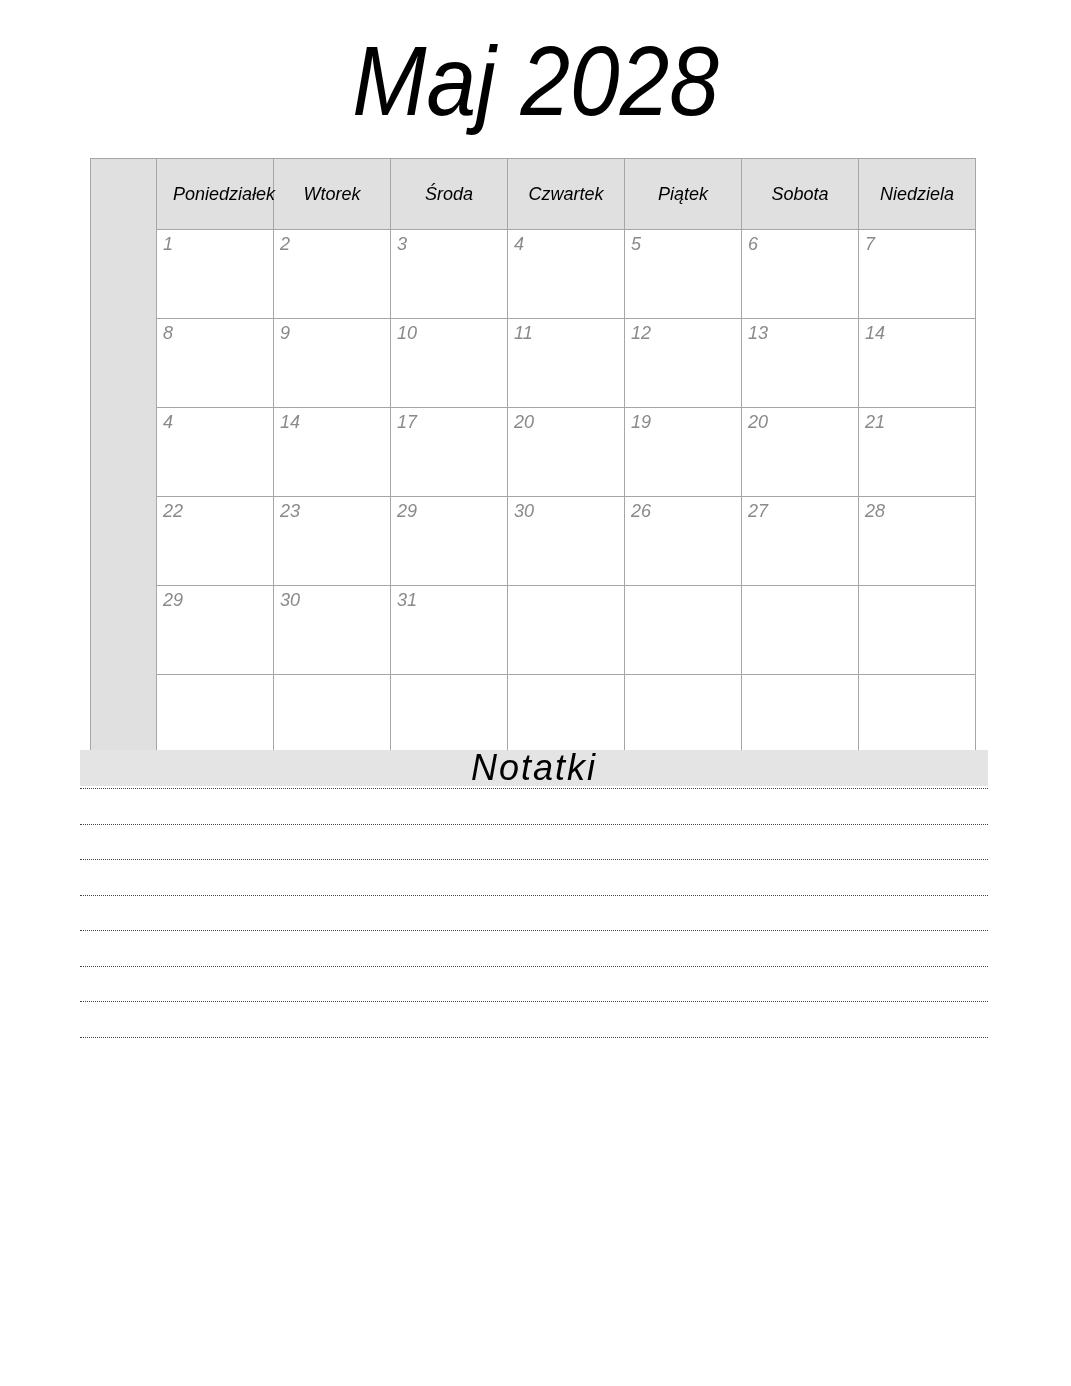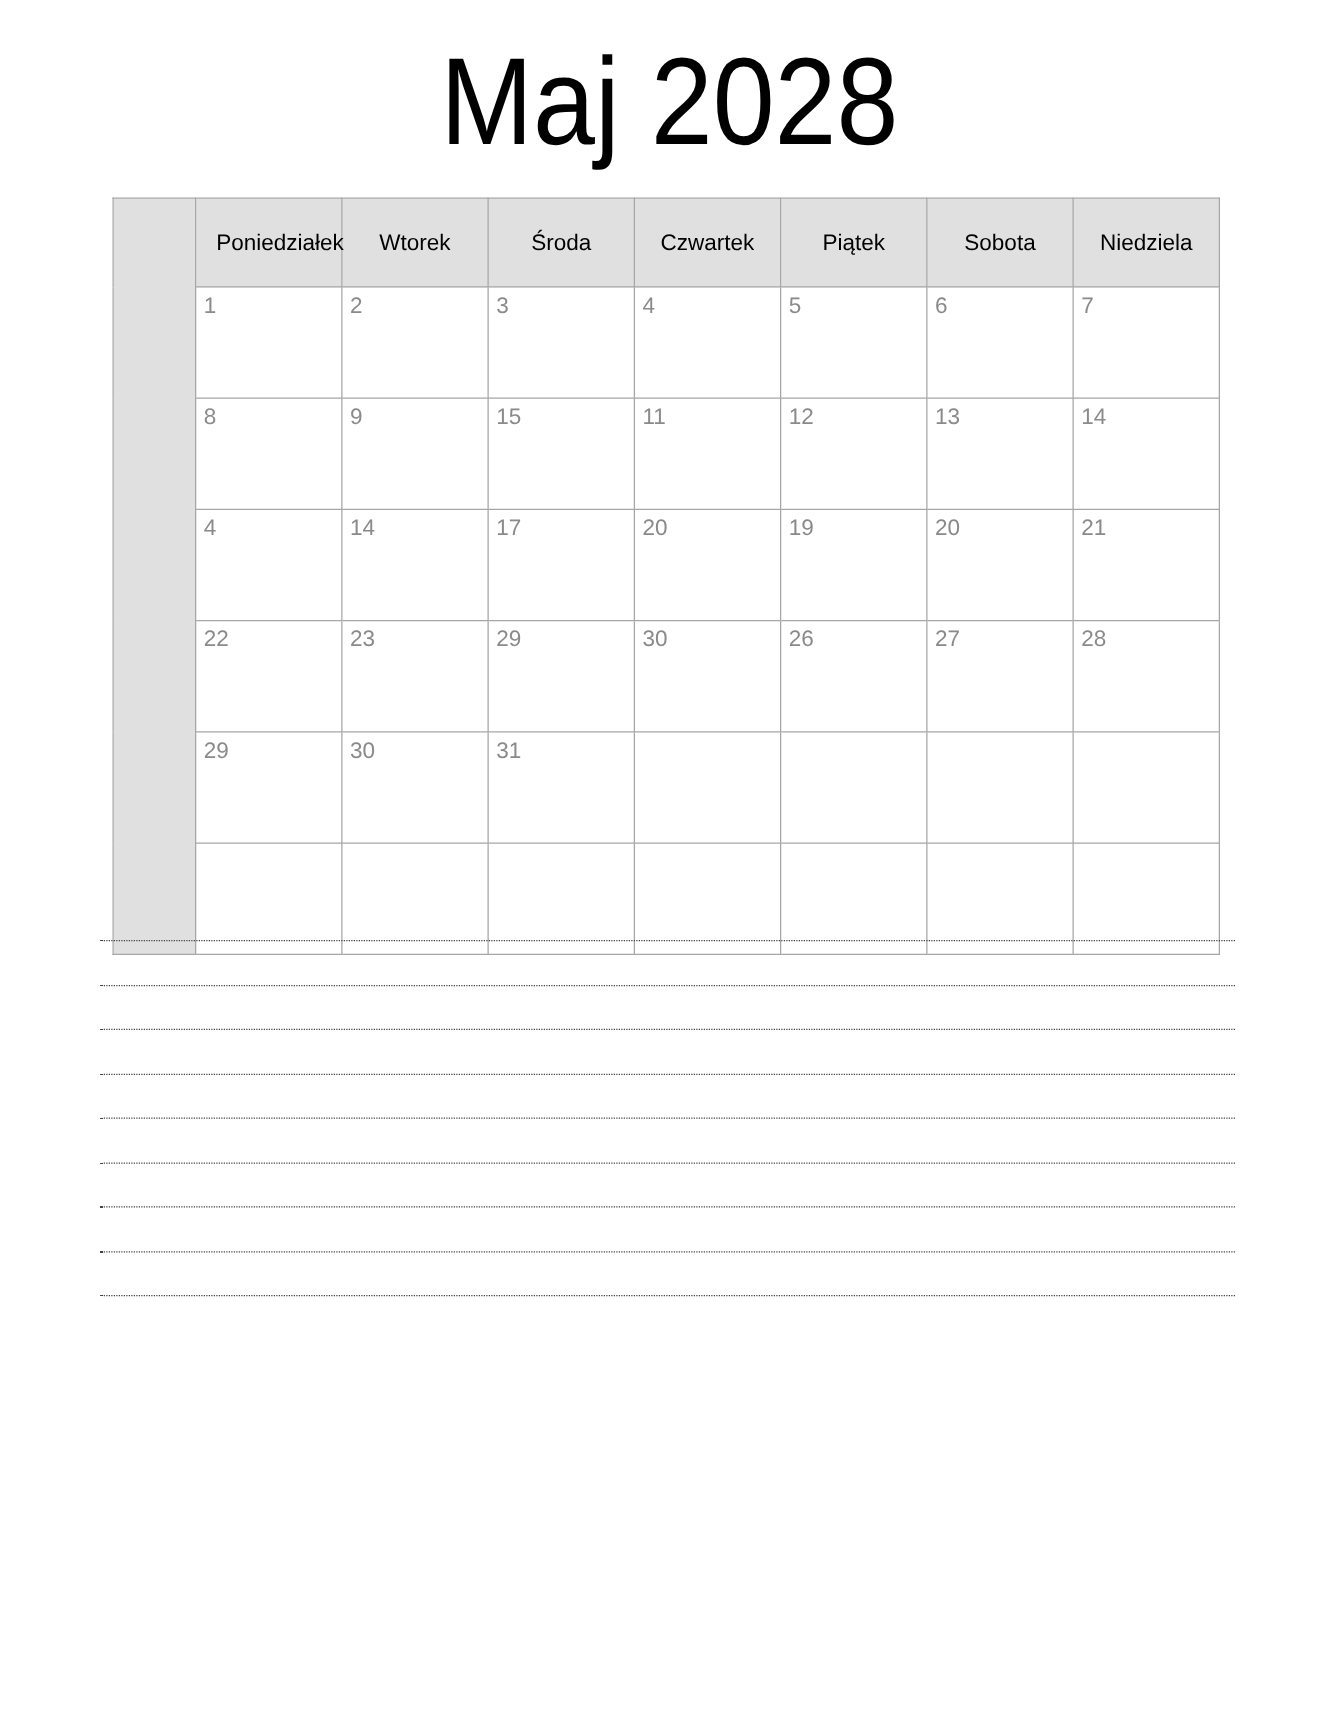--- a/index.html
+++ b/index.html
@@ -7,20 +7,21 @@
     padding: 0;
     background: #ffffff;
     font-family: "Liberation Sans", "DejaVu Sans", sans-serif;
   }
   .page {
     position: relative;
     width: 1071px;
     height: 1058px;
     background: #ffffff;
     overflow: hidden;
+    font-style: italic;
   }
 
   
   .title {
     position: absolute;
     top: 31px;
     left: 0;
     width: 100%;
     margin: 0;
     text-align: center;
@@ -143,21 +144,21 @@
         <td class="day">2</td>
         <td class="day">3</td>
         <td class="day">4</td>
         <td class="day">5</td>
         <td class="day">6</td>
         <td class="day">7</td>
       </tr>
       <tr>
         <td class="day">8</td>
         <td class="day">9</td>
-        <td class="day">15</td>
+        <td class="day">10</td>
         <td class="day">11</td>
         <td class="day">12</td>
         <td class="day">13</td>
         <td class="day">14</td>
       </tr>
       <tr>
         <td class="day">4</td>
         <td class="day">14</td>
         <td class="day">17</td>
         <td class="day">20</td>
@@ -190,20 +191,21 @@
         <td class="day"></td>
         <td class="day"></td>
         <td class="day"></td>
         <td class="day"></td>
       </tr>
     </tbody>
   </table>
 
 
   <div class="notes">
+    <div class="notes-header">Notatki</div>
     <div class="note-line first"></div>
     <div class="note-line"></div>
     <div class="note-line"></div>
     <div class="note-line"></div>
     <div class="note-line"></div>
     <div class="note-line"></div>
     <div class="note-line"></div>
     <div class="note-line"></div>
     <div class="note-line"></div>
     <div class="note-line"></div>

